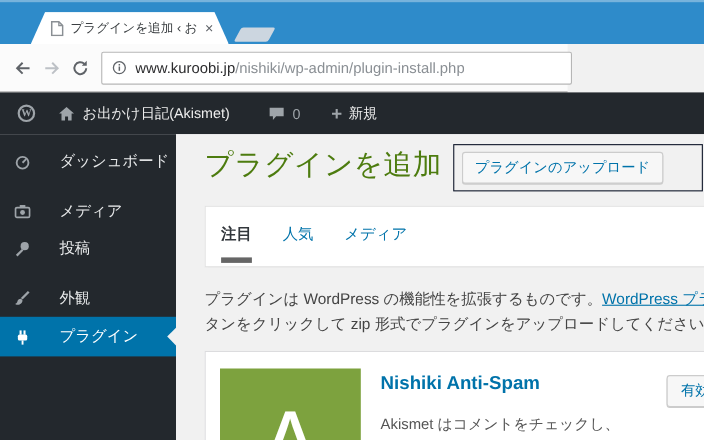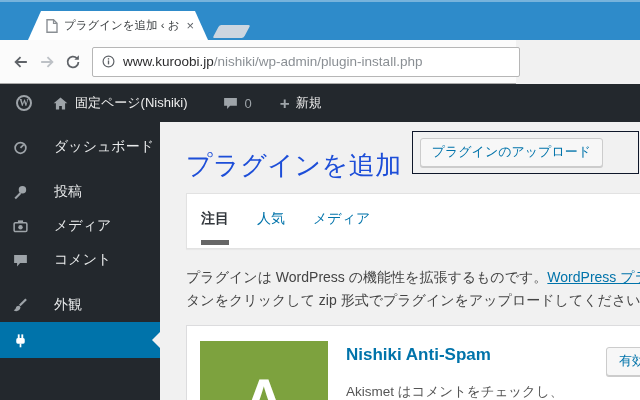--- a/index.html
+++ b/index.html
@@ -64,21 +64,21 @@
   .menu-item.current .mi-ico { color:#fff; }
   .menu-item.current::after {
     content:""; position:absolute; right:0; top:50%; margin-top:-8px;
     border:8px solid transparent; border-right-color:#f1f1f1;
   }
   .menu-gap { height:11px; }
 
   
   .content { flex:1; background:#f1f1f1; padding:13px 0 0 26px; overflow:hidden; position:relative; }
   .head-row { display:flex; align-items:flex-start; }
-  h1.page-title { font-size:26px; font-weight:400; color:#1d4ed8; line-height:1.1; letter-spacing:.5px;margin-top:16px; }
+  h1.page-title { font-size:26px; font-weight:400; color:#4d7c0f; line-height:1.1; letter-spacing:.5px; }
   .red-annotation { margin-left:10px; margin-top:-4px; border:1px solid #0f172a; padding:6px 35px 6px 7px; }
   .upload-btn {
     font-size:13px; color:#0073aa; background:#f7f7f7; border:1px solid #ccc; border-radius:3px;
     padding:4px 11px 5px; box-shadow:0 1px 0 #ccc; white-space:nowrap; cursor:pointer;
     font-family:inherit;
   }
 
   .filter-bar {
     margin-top:13px; margin-right:-40px; height:56px; background:#fff;
     border:1px solid #e2e2e2; box-shadow:0 1px 1px rgba(0,0,0,.04);
@@ -163,21 +163,21 @@
   <div class="adminbar">
     <span class="ab-item">
       <span class="wp-logo">W</span>
     </span>
     <span class="ab-item">
       <span class="ab-ico">
         <svg viewBox="0 0 20 20">
             <path d="M10 2.8 18 9.6h-2.6V17h-3.8v-4.2H8.4V17H4.6V9.6H2z" fill="currentColor"></path>
           </svg>
       </span>
-      <span>固定ページ(Nishiki)</span>
+      <span>お出かけ日記(Akismet)</span>
     </span>
     <span class="ab-item" style="margin-left:14px;">
       <span class="ab-ico">
         <svg viewBox="0 0 20 20">
             <path d="M2.5 3.5h15v9H9.5L6 16.5v-4H2.5z" fill="currentColor"></path>
           </svg>
       </span>
       <span class="ab-count">0</span>
     </span>
     <span class="ab-item" style="margin-left:8px;">
@@ -195,63 +195,56 @@
               <circle cx="10" cy="10.5" r="6.3" fill="none" stroke="currentColor" stroke-width="2"></circle>
               <path d="M10 10.5 13.8 6.7" stroke="currentColor" stroke-width="2"></path>
             </svg>
         </span>
         <span>ダッシュボード</span>
       </div>
       <div class="menu-gap"></div>
       <div class="menu-item">
         <span class="mi-ico">
           <svg viewBox="0 0 20 20">
-              <circle cx="12.3" cy="6.8" r="4.4" fill="currentColor"></circle>
-              <rect x="2.6" y="12.6" width="9" height="2.4" transform="rotate(-45 7 14)" fill="currentColor"></rect>
-            </svg>
-        </span>
-        <span>投稿</span>
-      </div>
-      <div class="menu-item">
-        <span class="mi-ico">
-          <svg viewBox="0 0 20 20">
               <rect x="2.5" y="5.5" width="15" height="10.5" rx="1.5" fill="none" stroke="currentColor" stroke-width="1.8"></rect>
               <rect x="7" y="2.8" width="6" height="3" fill="currentColor"></rect>
               <circle cx="10" cy="10.8" r="2.6" fill="currentColor"></circle>
             </svg>
         </span>
         <span>メディア</span>
       </div>
       <div class="menu-item">
         <span class="mi-ico">
           <svg viewBox="0 0 20 20">
-              <path d="M2.5 3.5h15v9.5H9.5L6 17v-4H2.5z" fill="currentColor"></path>
-            </svg>
-        </span>
-        <span>コメント</span>
+              <circle cx="12.3" cy="6.8" r="4.4" fill="currentColor"></circle>
+              <rect x="2.6" y="12.6" width="9" height="2.4" transform="rotate(-45 7 14)" fill="currentColor"></rect>
+            </svg>
+        </span>
+        <span>投稿</span>
       </div>
       <div class="menu-gap"></div>
       <div class="menu-item">
         <span class="mi-ico">
           <svg viewBox="0 0 20 20">
               <path d="M17.5 3.5 10 11l-1.8-1.8 7.5-7.5z" fill="currentColor"></path>
               <path d="M8.6 10.2c-2.2-.2-3.6.8-4.1 2.8-.3 1.3-1 2.1-2.5 2.6 1.6 1.1 3.2 1.3 4.8.7 1.9-.7 2.8-2 3.2-4.2z" fill="currentColor"></path>
             </svg>
         </span>
         <span>外観</span>
       </div>
       <div class="menu-item current">
         <span class="mi-ico">
           <svg viewBox="0 0 20 20">
               <rect x="5" y="7.2" width="10" height="6.5" rx="1.8" fill="currentColor"></rect>
               <rect x="6.8" y="2.8" width="2.2" height="4.6" fill="currentColor"></rect>
               <rect x="11" y="2.8" width="2.2" height="4.6" fill="currentColor"></rect>
               <rect x="9" y="13.5" width="2" height="4.5" fill="currentColor"></rect>
             </svg>
         </span>
+        <span>プラグイン</span>
       </div>
     </div>
 
     <div class="content">
 
       <div class="head-row">
         <h1 class="page-title">プラグインを追加</h1>
         <span class="red-annotation">
           <button class="upload-btn">プラグインのアップロード</button>
         </span>

